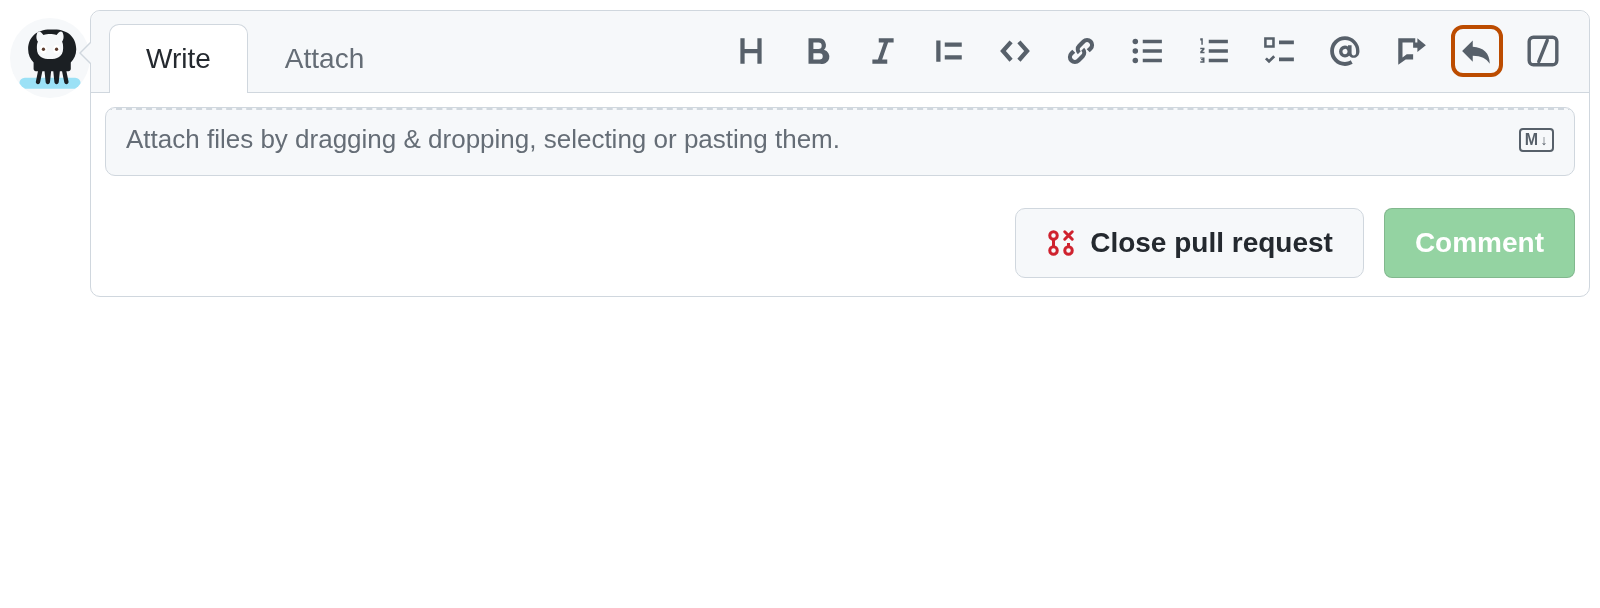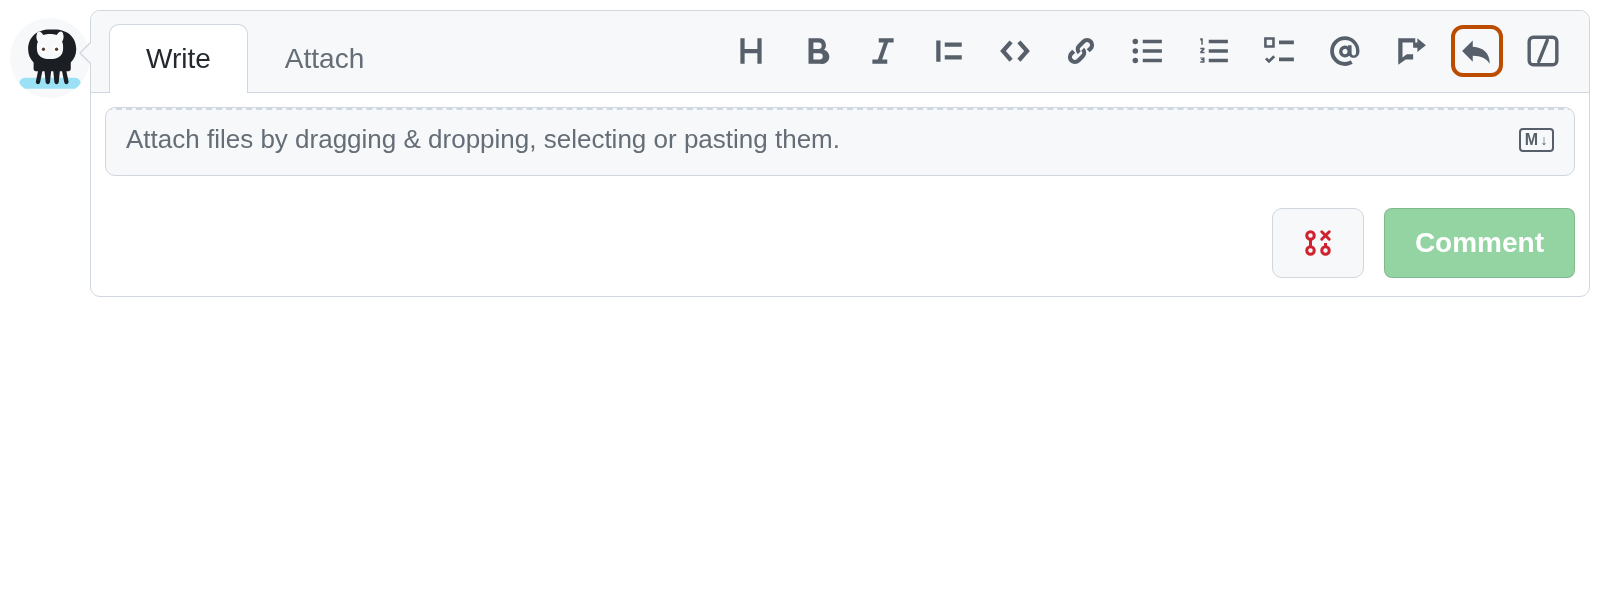--- a/index.html
+++ b/index.html
@@ -288,19 +288,20 @@
     <div class="actions">
       <button class="btn">
         <svg class="pr-icon" viewBox="0 0 16 16">
           <circle cx="4" cy="4" r="2" fill="none" stroke="#cf222e" stroke-width="1.6"></circle>
           <circle cx="4" cy="12" r="2" fill="none" stroke="#cf222e" stroke-width="1.6"></circle>
           <path d="M4 6v4" stroke="#cf222e" stroke-width="1.6"></path>
           <path d="M10 2l4 4M14 2l-4 4" stroke="#cf222e" stroke-width="1.6" stroke-linecap="round"></path>
           <circle cx="12" cy="12" r="2" fill="none" stroke="#cf222e" stroke-width="1.6"></circle>
           <path d="M12 8v2" stroke="#cf222e" stroke-width="1.6"></path>
         </svg>
+        <span>Close pull request</span>
       </button>
       <button class="btn primary">
         <span>Comment</span>
       </button>
     </div>
   </div>
 </div>
 
 </body></html>

